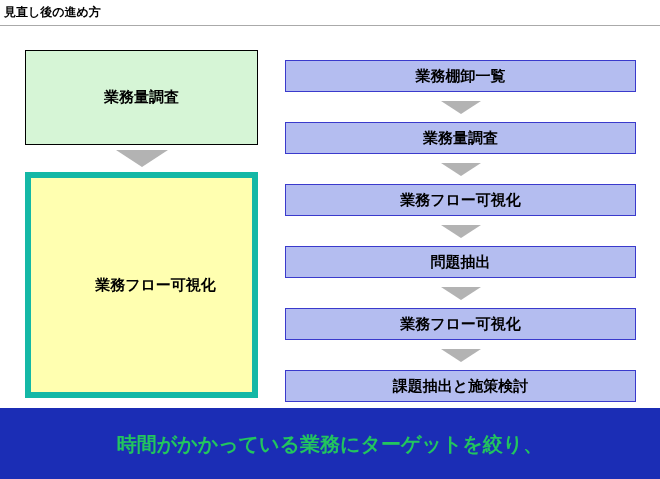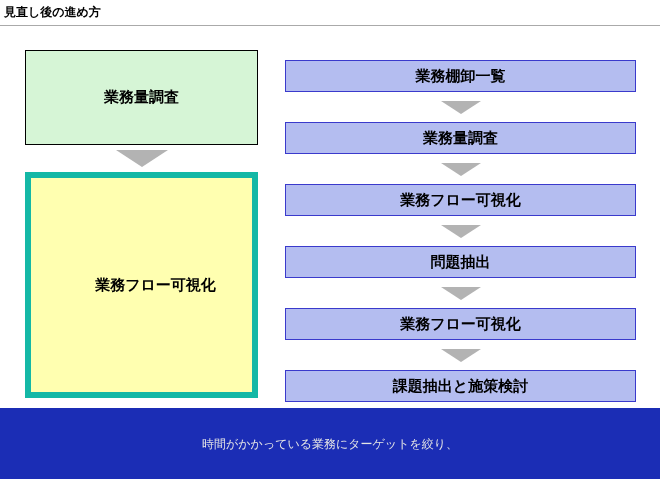--- a/index.html
+++ b/index.html
@@ -99,23 +99,23 @@
     position:absolute;
     left:0;bottom:0;
     width:660px;height:71px;
     background:var(--banner-bg);
     display:flex;
     flex-direction:column;
     align-items:center;
     justify-content:center;
   }
   .banner-line{
-    color:#e5e5e5;
-    font-size:12px;
-    font-weight:normal;
+    color:#22c55e;
+    font-size:20px;
+    font-weight:bold;
     line-height:26px;
     text-align:center;
   }
 </style>
 </head>
 <body>
 
 <div class="canvas">
 
   <div class="page-title">見直し後の進め方</div>

